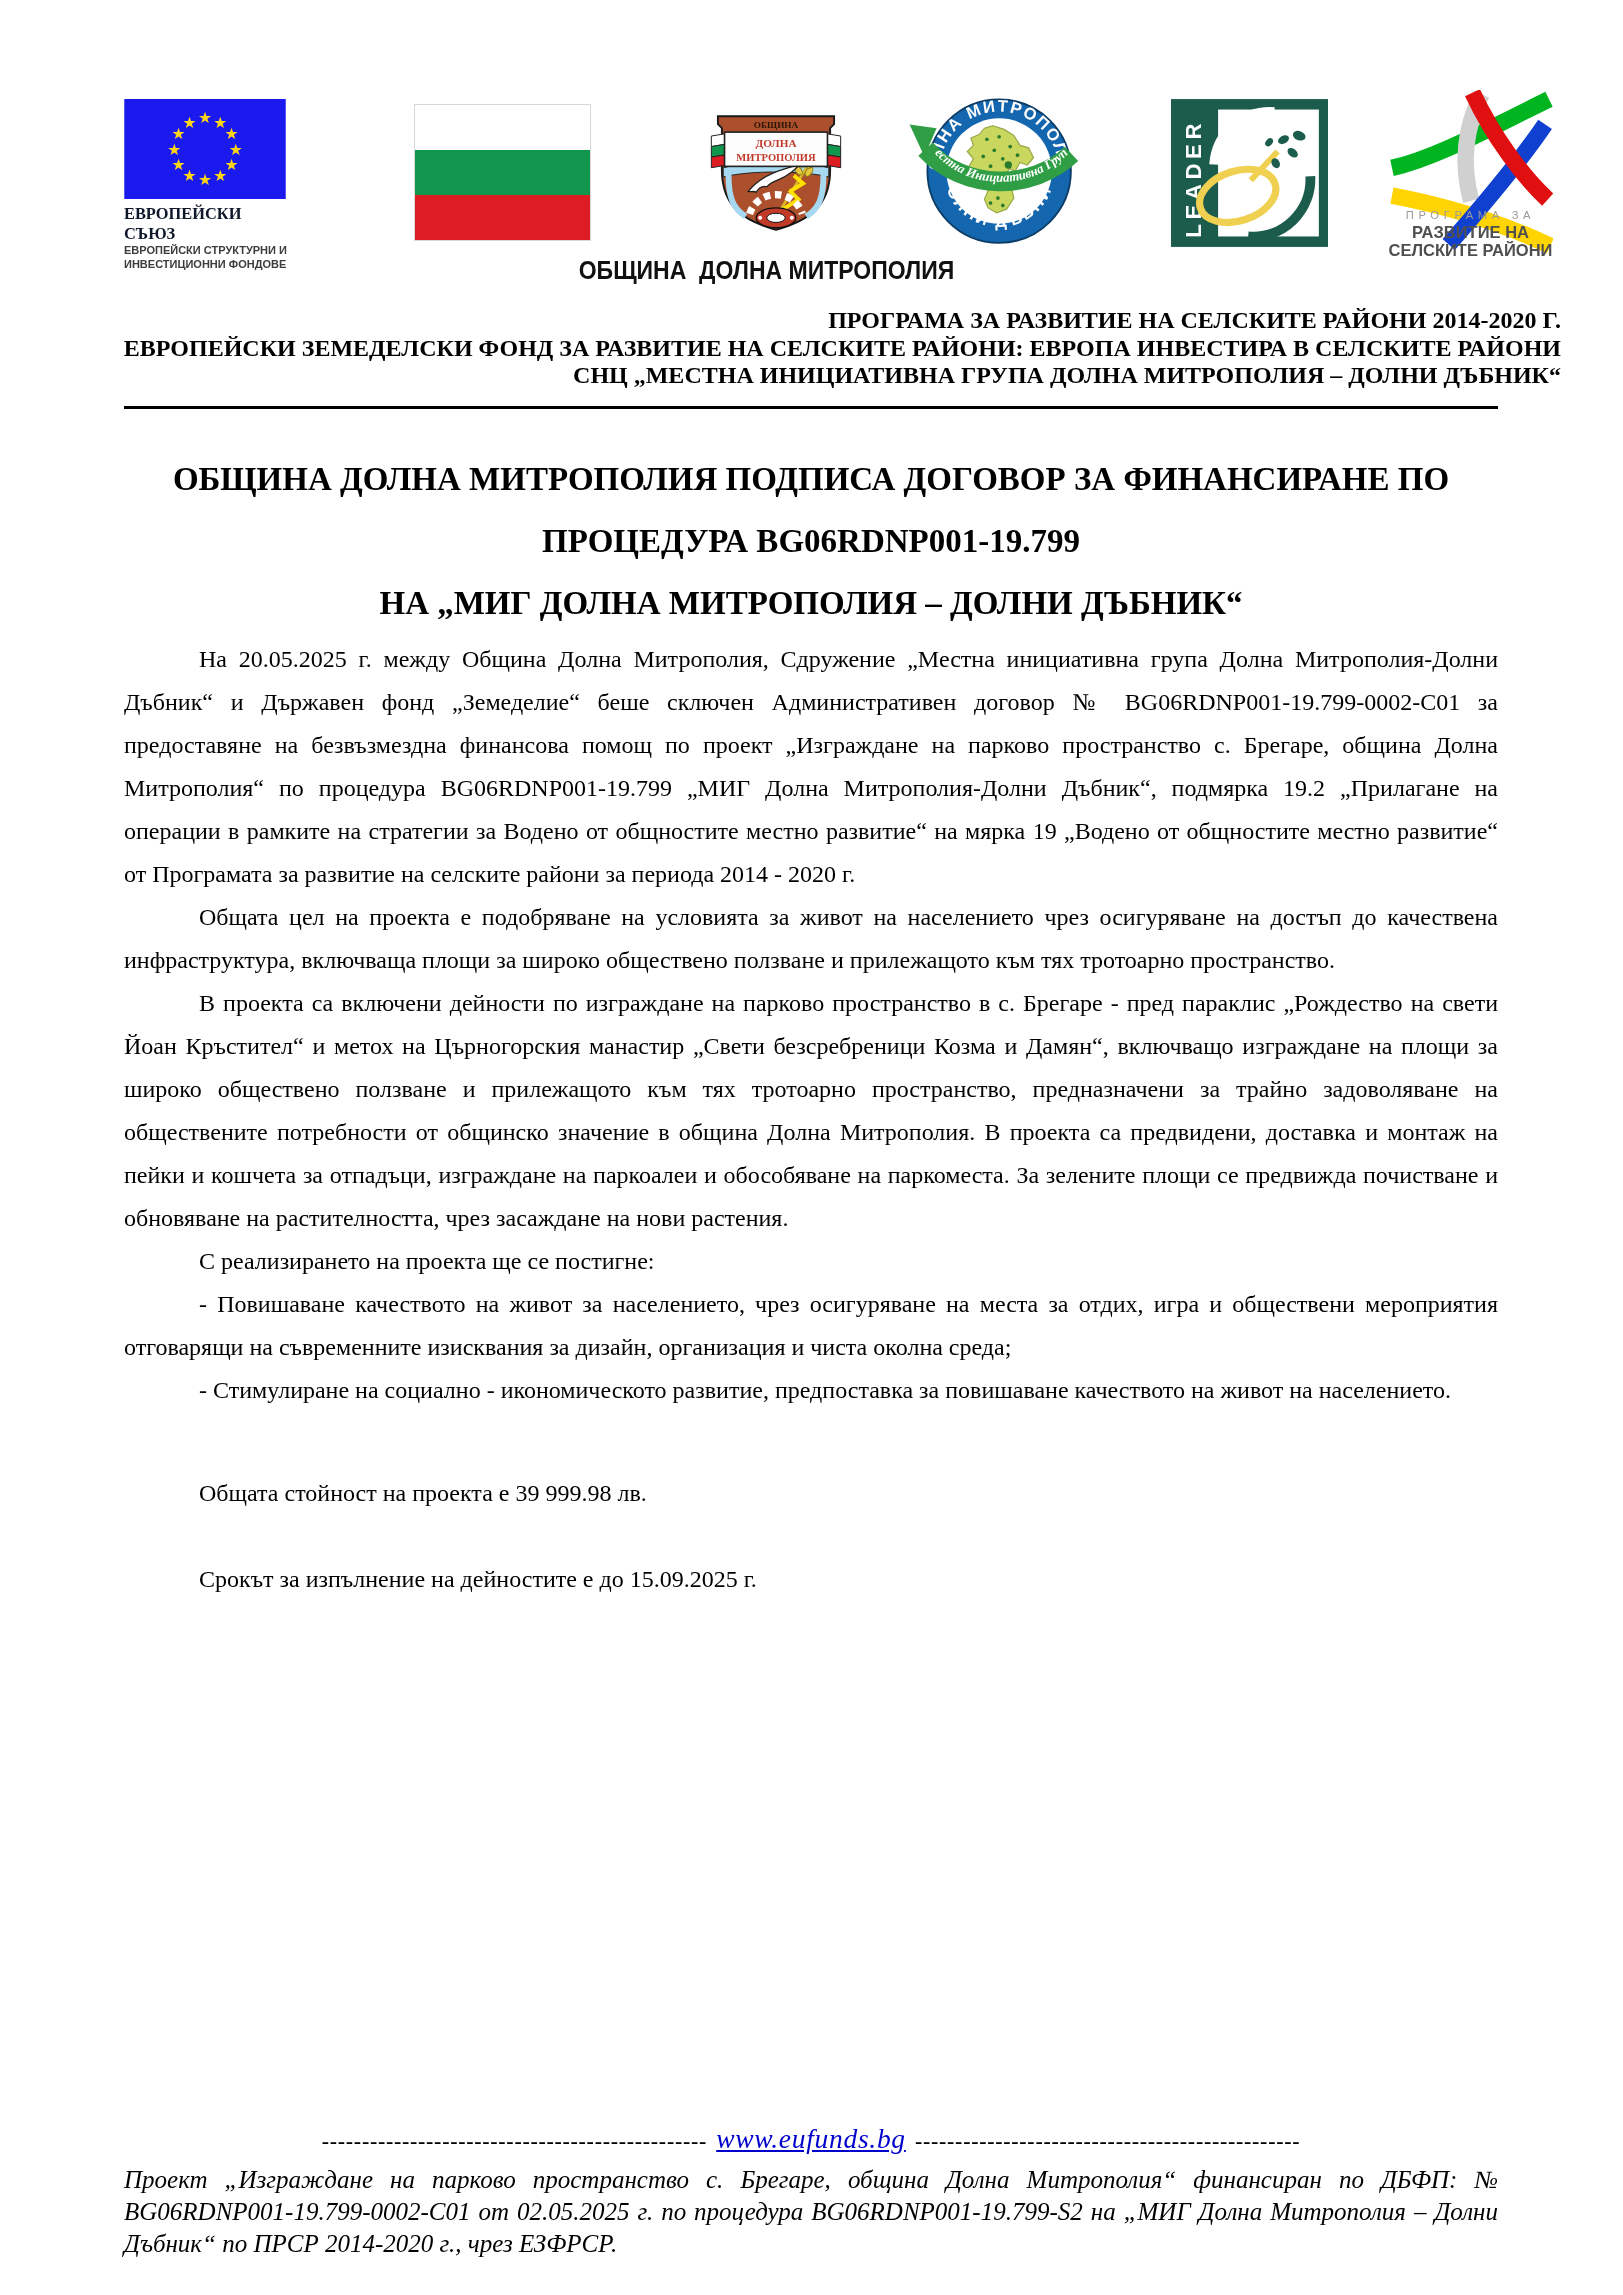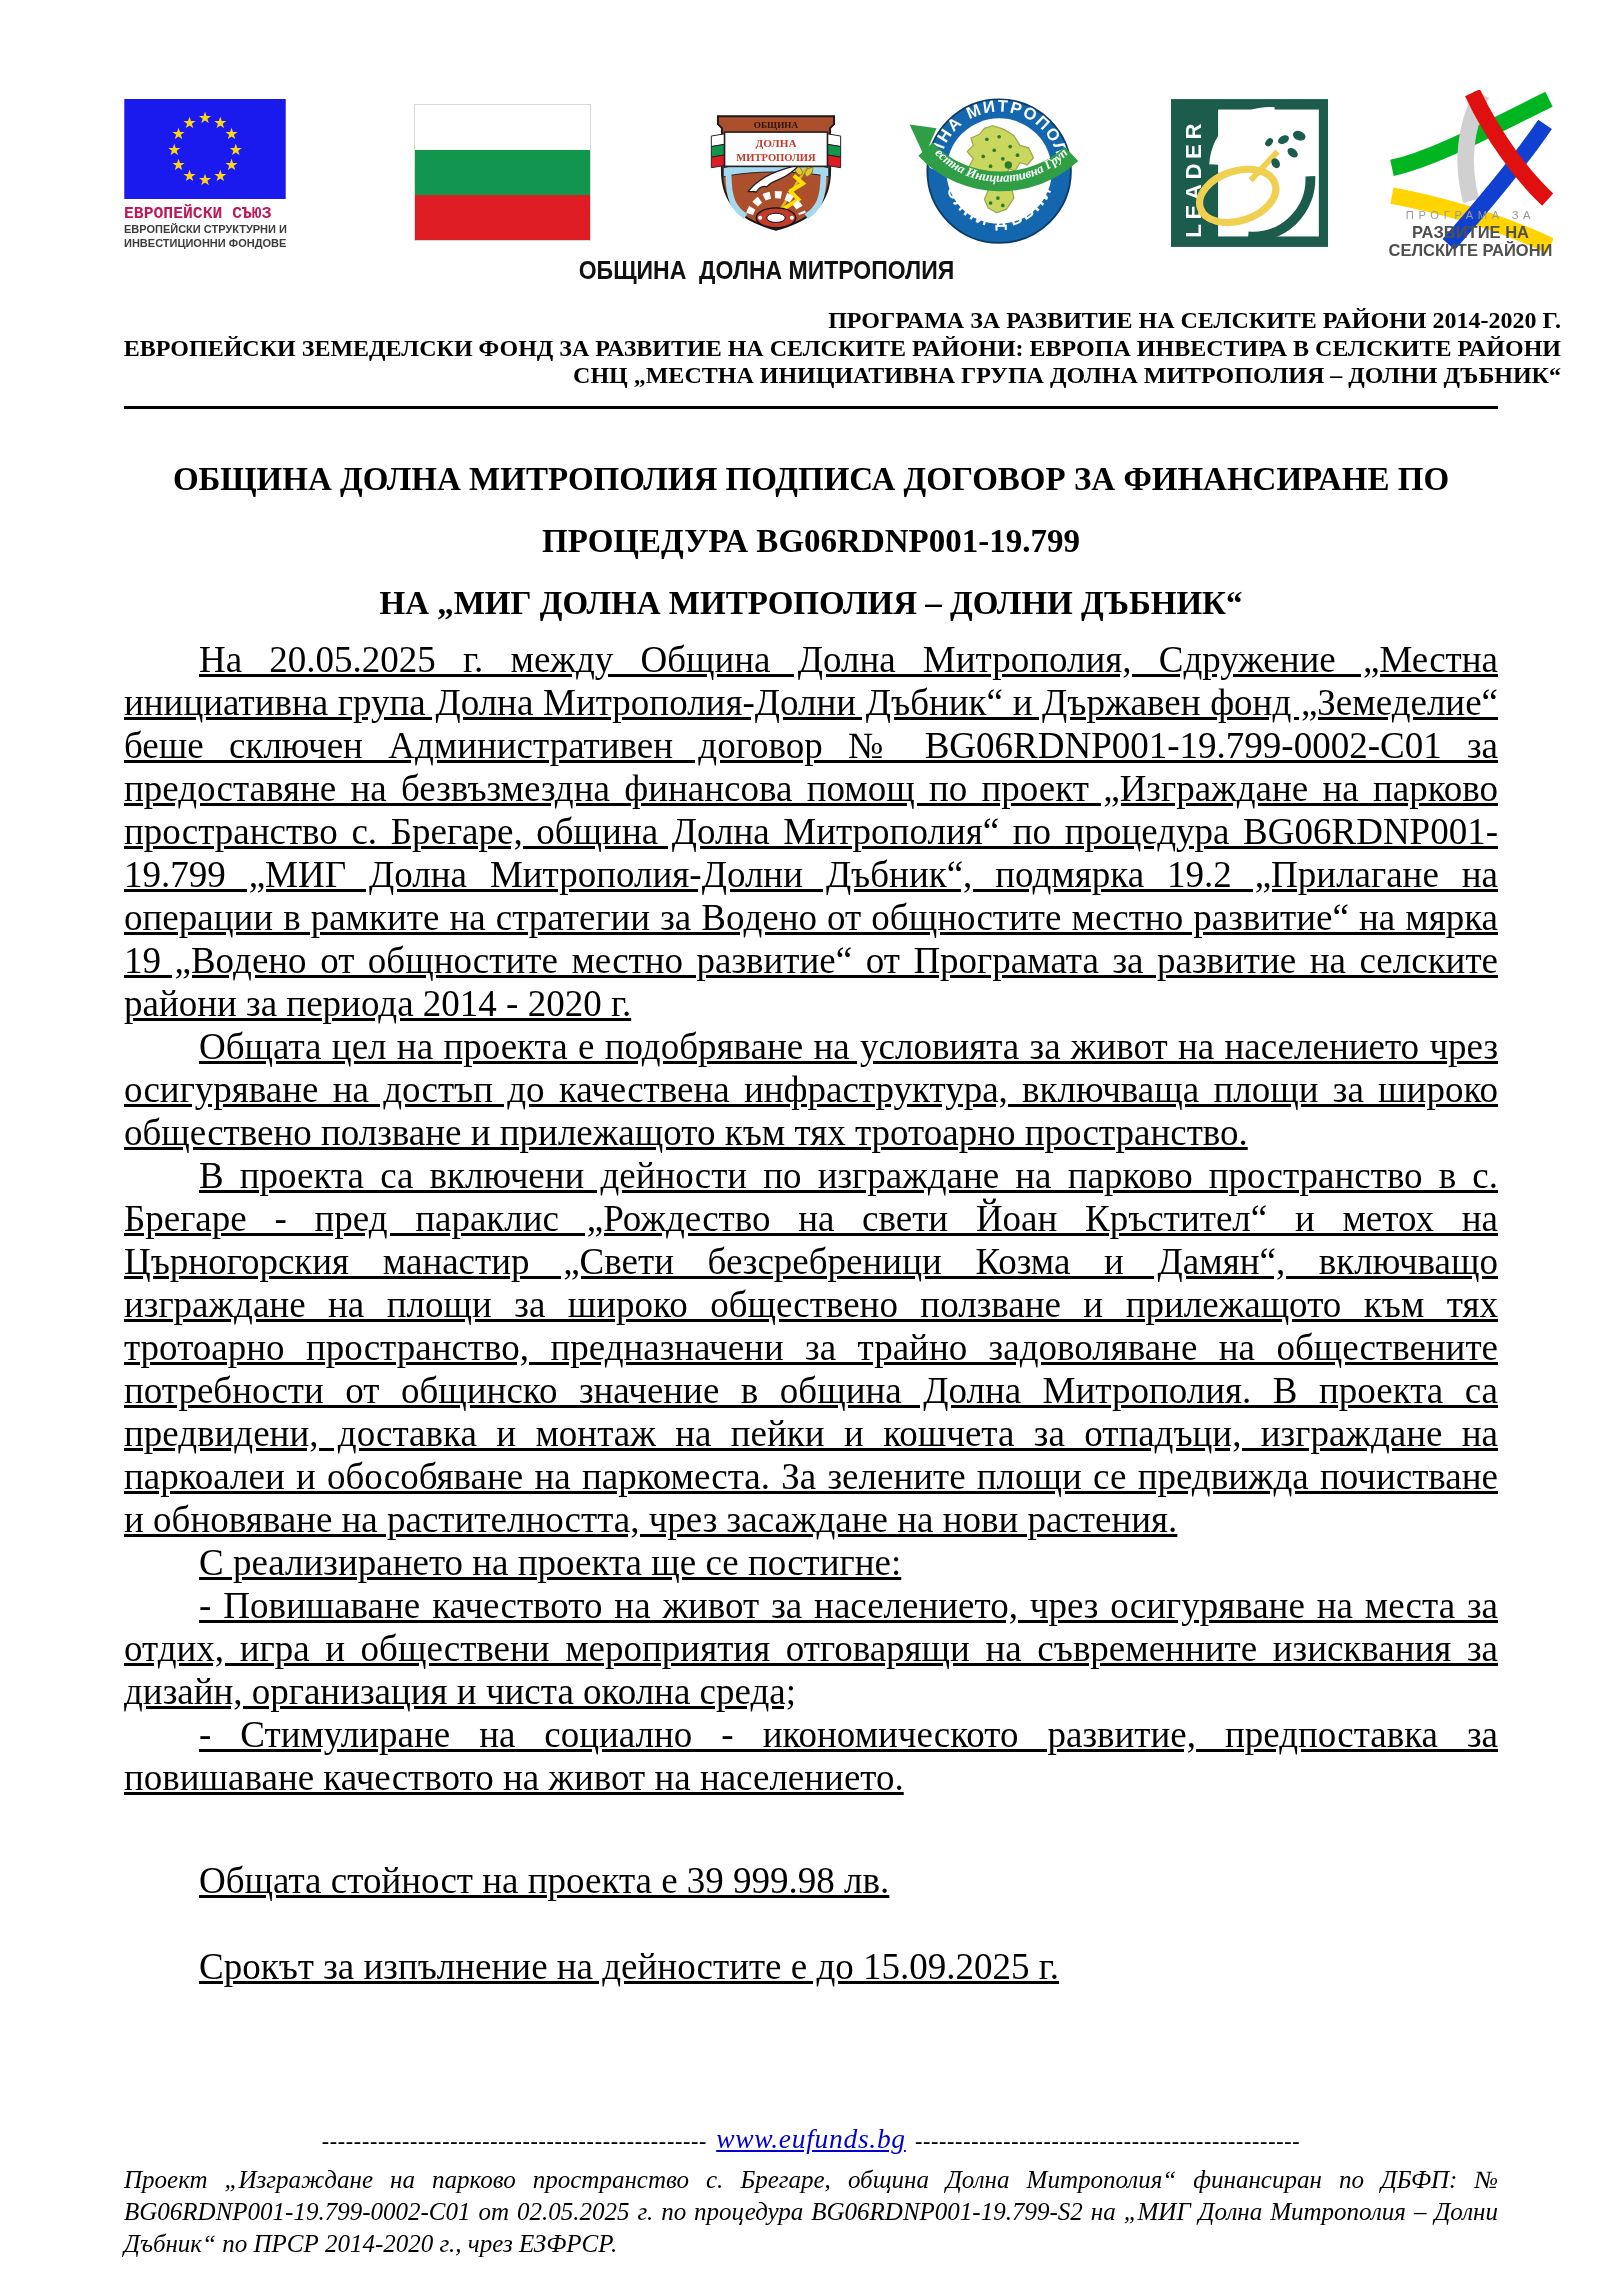--- a/index.html
+++ b/index.html
@@ -2,42 +2,42 @@
 <html style="font-size:10.5px"><head>
 <meta charset="utf-8">
 <style>
   html,body{margin:0;padding:0;background:#888;}
   .page{position:relative;width:1623px;height:2295px;background:#ffffff;overflow:hidden;
         font-family:"Liberation Serif", serif;color:#000;}
   
   .logo{position:absolute;}
   #eu-logo{left:124px;top:99px;width:170px;}
   #eu-logo svg{display:block;}
-  .eu-title{font-family:Liberation Mono, monospace;font-weight:bold;font-size:16.4px;
-            color:#be185d;margin-top:5.2px;letter-spacing:0px;}
+  .eu-title{font-family:Liberation Serif, serif;font-weight:bold;font-size:16.4px;
+            color:#0f172a;margin-top:5.2px;letter-spacing:0px;}
   .eu-sub{font-family:Liberation Sans, sans-serif;font-weight:bold;font-size:11px;
           color:#3c3c3c;line-height:13.7px;}
   #bg-flag{left:414px;top:104px;width:177px;height:137px;border:1.3px solid #d8d8d8;box-sizing:border-box;}
   #bg-flag .stripe{width:100%;height:33.33%;}
   #coat-logo{left:710px;top:107px;width:132px;height:128px;}
   #coat-caption{position:absolute;left:563px;top:256px;width:393px;text-align:center;
                 font-family:"Liberation Sans",sans-serif;font-weight:bold;font-size:25px;
                 color:#111;white-space:pre;transform:scaleX(.92);}
   #mig-logo{left:901px;top:90px;width:184px;height:161px;}
   #leader-logo{left:1171px;top:99px;width:157px;height:148px;}
   #prsr-logo{left:1388px;top:90px;width:165px;height:169px;}
   
   #doc-header{position:absolute;left:62px;right:62px;top:307px;text-align:right;
               font-weight:bold;font-size:24px;line-height:27.5px;}
   #rule{position:absolute;left:124px;width:1374px;top:406px;border-top:3.3px solid #000;}
   
   #doc-title{position:absolute;left:124px;width:1374px;top:448px;text-align:center;
              font-weight:bold;font-size:33px;line-height:62px;}
   
-  #doc-body{position:absolute;left:124px;width:1374px;top:638px;font-size:37px;line-height:43px;text-decoration:underline;}
+  #doc-body{position:absolute;left:124px;width:1374px;top:638px;font-size:24px;line-height:43px;}
   #doc-body p{margin:0;text-indent:75px;text-align:justify;}
   #doc-body p.standalone{text-align:left;}
   #doc-body p.gap-large{margin-top:60px;}
   #doc-body p.gap-one{margin-top:43px;}
   
   #doc-footer{position:absolute;left:124px;width:1374px;top:2123px;}
   .sep-line{text-align:center;font-weight:bold;font-size:22px;white-space:nowrap;
             letter-spacing:0.7px;color:#000;}
   .sep-line .dashes{font-family:"Liberation Serif",serif;}
   .eufunds-link{font-style:italic;font-size:27.5px;color:#0000cc;text-decoration:underline;

